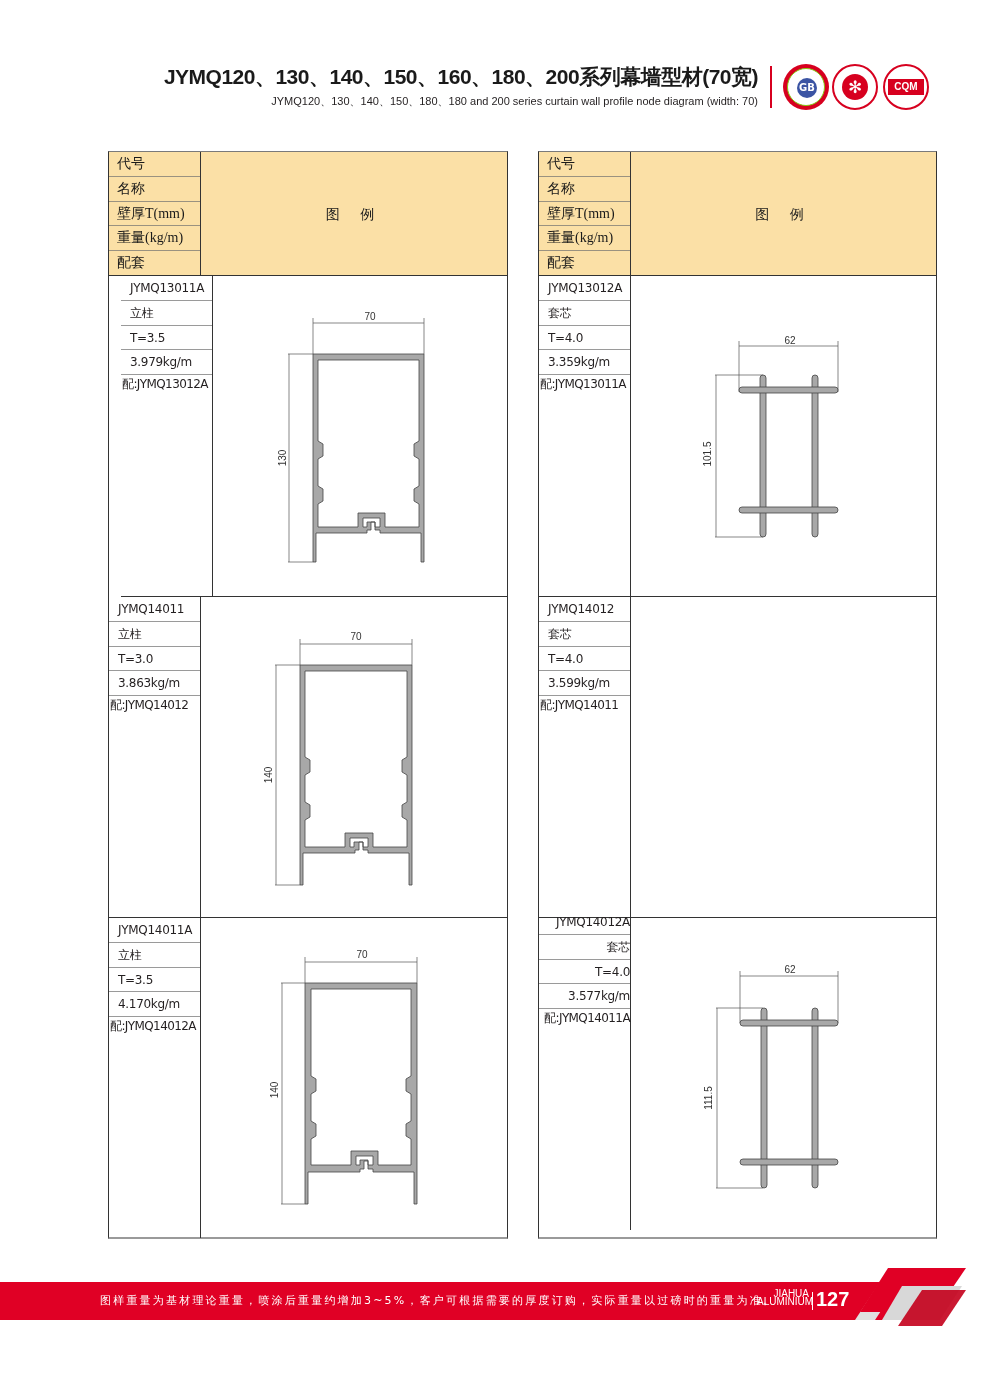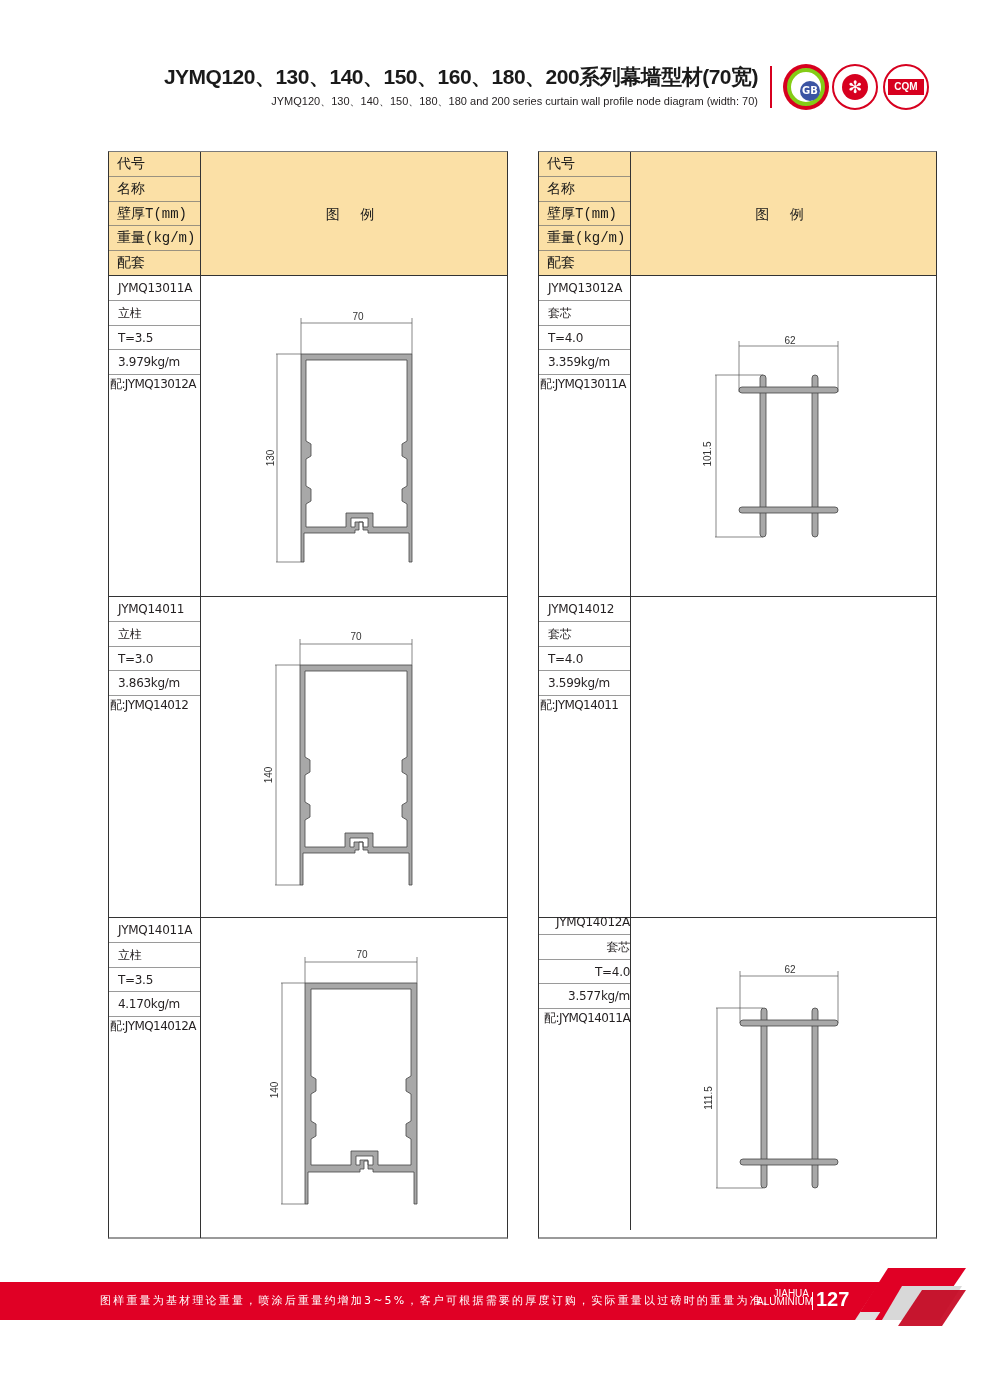--- a/index.html
+++ b/index.html
@@ -5,34 +5,34 @@
   * { box-sizing: border-box; margin: 0; padding: 0; }
   html, body { width: 1005px; height: 1373px; background: #ffffff; overflow: hidden; }
   body { position: relative; font-family: "DejaVu Sans", "Liberation Sans", sans-serif; color: #231f20; }
 
   .header-title { position: absolute; top: 63px; right: 247px; font-family: "Liberation Sans", "DejaVu Sans", sans-serif; font-size: 21px; font-weight: bold; letter-spacing: -0.5px; color: #1a1a1a; white-space: nowrap; }
   .header-sub { position: absolute; top: 94px; right: 247px; font-family: "Liberation Sans", "DejaVu Sans", sans-serif; font-size: 11px; color: #231f20; white-space: nowrap; }
   .header-bar { position: absolute; left: 770px; top: 66px; width: 2px; height: 42px; background: #d7001f; }
 
   .logo { position: absolute; top: 64px; width: 46px; height: 46px; border-radius: 50%; }
   .logo-gb { left: 783px; background: #d7001f; }
-  .logo-gb .inner { position: absolute; left: 4px; top: 4px; width: 38px; height: 38px; border-radius: 50%; background: #fff; border: 4px solid #84cc16; }
+  .logo-gb .inner { position: absolute; left: 4px; top: 4px; width: 38px; height: 38px; border-radius: 50%; background: #fff; border: 1px solid #84cc16; }
   .logo-gb .g { position: absolute; left: 9px; top: 9px; width: 20px; height: 20px; border-radius: 50%; background: #3b54a3; color:#fff; font-size: 10px; font-weight: bold; text-align:center; line-height:20px; }
   .logo-star { left: 832px; border: 2px solid #d7001f; background: #fff; }
   .logo-star .inner { position: absolute; left: 8px; top: 8px; width: 26px; height: 26px; border-radius: 50%; background: #d7001f; color:#fff; font-size: 17px; text-align:center; line-height:26px; }
   .logo-cqm { left: 883px; border: 2px solid #d7001f; background: #fff; }
   .logo-cqm .inner { position: absolute; left: 3px; top: 13px; width: 36px; height: 16px; background: #d7001f; color: #fff; font-size: 10px; font-weight: bold; text-align: center; line-height: 16px; font-family: "Liberation Sans", sans-serif; }
 
   .panel { position: absolute; top: 151px; width: 399px; height: 1088px; border-top: 1px solid #7a7a7a; border-bottom: 2px solid #9a9a9a; }
   .panel-left { left: 108px; border-left: 1px solid #333; border-right: 1px solid #333; width: 400px; }
   .panel-right { left: 538px; border-left: 1px solid #333; border-right: 1px solid #333; width: 399px; }
 
   .hdr { position: absolute; left: 0; top: 0; right: 0; height: 124px; background: #fbe0a6; border-bottom: 1px solid #333; }
   .hdr .lab-col { position: absolute; left: 0; top: 0; width: 92px; height: 124px; border-right: 1px solid #333; }
-  .hdr .lab { height: 24.8px; border-bottom: 1px solid #9a9280; font-size: 14px; line-height: 24px; padding-left: 8px; color: #1a1a1a; white-space: nowrap; font-family: Liberation Mono, monospace; }
+  .hdr .lab { height: 24.8px; border-bottom: 1px solid #9a9280; font-size: 14px; line-height: 24px; padding-left: 8px; color: #1a1a1a; white-space: nowrap; font-family: Liberation Serif, serif; }
   .hdr .lab:last-child { border-bottom: none; }
   .hdr .legend { position: absolute; left: 92px; right: 0; top: 0; height: 108px; line-height: 124px; text-align: center; font-size: 14px; letter-spacing: 8px; color: #1a1a1a; }
 
   .row { position: absolute; left: 0; right: 0; height: 321px; border-bottom: 1px solid #333; }
   .row.last { border-bottom: none; height: 320px; }
   .row .info { position: absolute; left: 0; top: 0; width: 92px; height: 100%; border-right: 1px solid #333; }
   .row .cell { height: 24.8px; border-bottom: 1px solid #9a9a9a; font-size: 12px; line-height: 24px; padding-left: 9px; color: #231f20; white-space: nowrap; font-family: "DejaVu Sans", sans-serif; letter-spacing: -0.3px; }
   .row .cell.match { border-bottom: none; padding-left: 1px; font-size: 12px; letter-spacing: -0.6px; line-height: 18px; height: 20px; }
   .row .draw { position: absolute; left: 92px; right: 0; top: 0; bottom: 0; }
   .row .draw svg { position: absolute; left: 0; top: 0; }
@@ -68,21 +68,21 @@
     <div class="lab-col">
       <div class="lab">代号</div>
       <div class="lab">名称</div>
       <div class="lab">壁厚T(mm)</div>
       <div class="lab">重量(kg/m)</div>
       <div class="lab">配套</div>
     </div>
     <div class="legend">图 例</div>
   </div>
 
-  <div class="row" style="top:124px;">
+  <div class="row" style="top:124px;margin-left:12px;">
     <div class="info">
       <div class="cell">JYMQ13011A</div>
       <div class="cell">立柱</div>
       <div class="cell">T=3.5</div>
       <div class="cell">3.979kg/m</div>
       <div class="cell match">配:JYMQ13012A</div>
     </div>
     <div class="draw">
       <svg width="306" height="320" viewBox="0 0 306 320">
         <g stroke="#555" stroke-width="0.7" fill="none">

